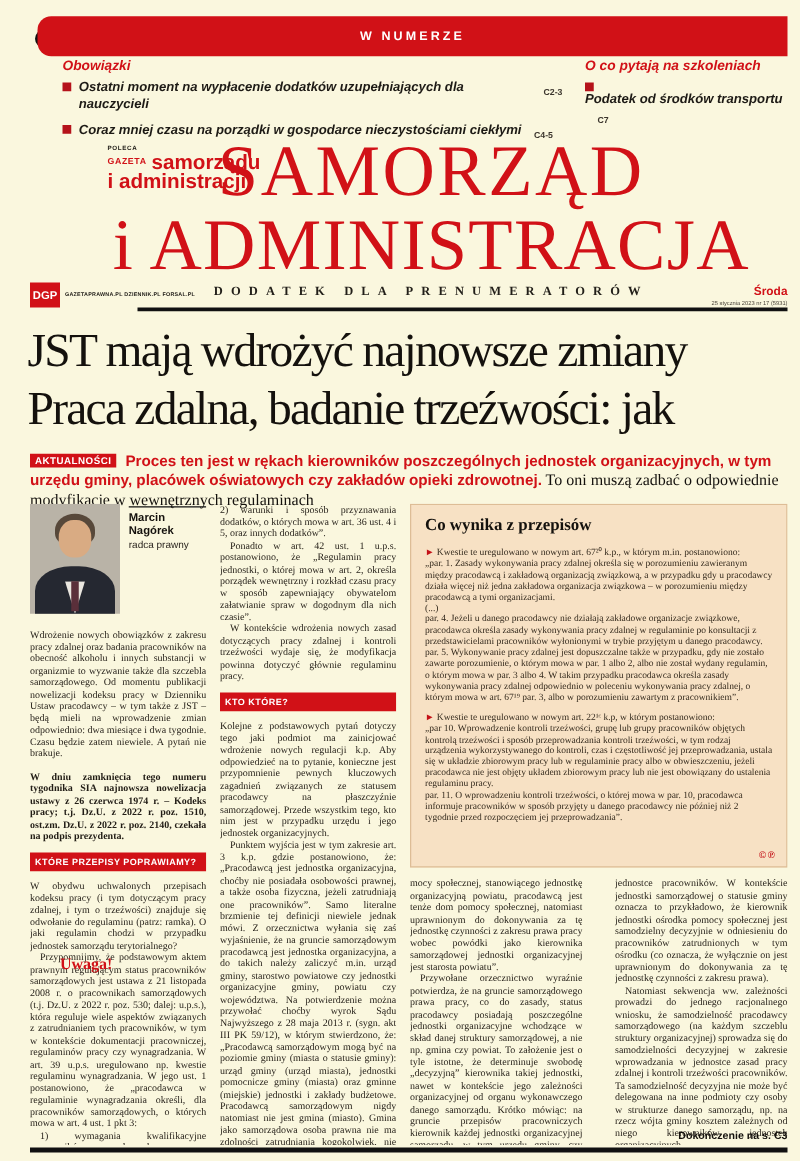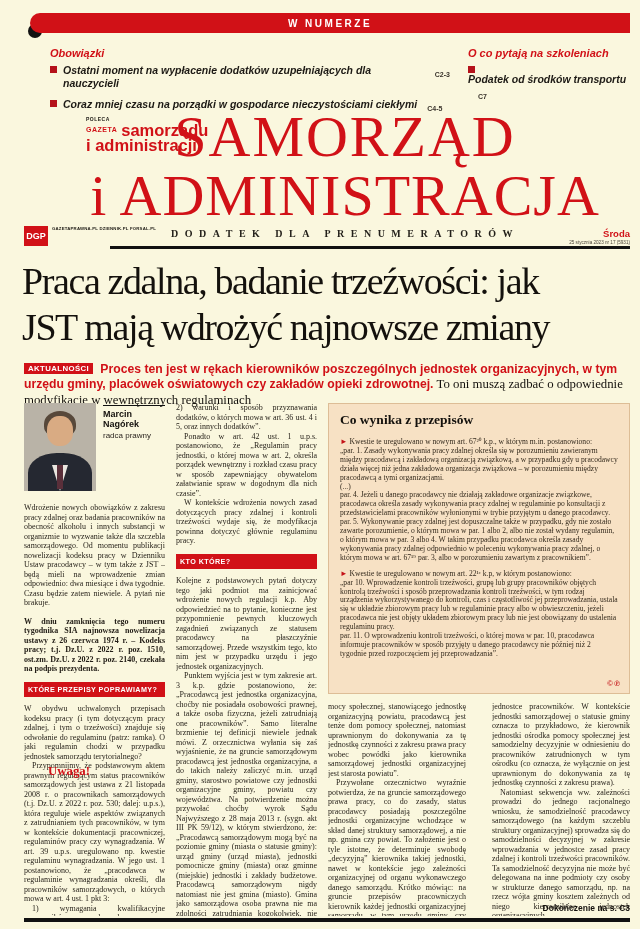--- a/index.html
+++ b/index.html
@@ -1,21 +1,21 @@
 <!DOCTYPE html>
 <html lang="pl"><head>
 <meta charset="utf-8">
 <style>
   html,body{margin:0;padding:0;}
   body{width:640px;height:929px;overflow:hidden;background:#faf7de;font-family:"Liberation Serif",serif;}
   .page{position:relative;width:640px;height:929px;background:#faf7de;}
 
   
   .bar-shadow{position:absolute;left:28px;top:24px;width:14px;height:14px;background:#111;border-radius:50%;}
-  .issue-bar{position:absolute;left:30px;top:13px;width:600px;height:20px;background:#d11117;
+  .issue-bar{position:absolute;left:30px;top:13px;width:600px;height:32px;background:#d11117;
     border-radius:11px 0 0 11px;display:flex;align-items:center;justify-content:center;}
   .issue-bar span{color:#fff;font-family:"Liberation Sans",sans-serif;font-weight:bold;
     font-size:10px;letter-spacing:2.5px;}
 
   
   .teaser-left{position:absolute;left:50px;top:47px;width:400px;}
   .teaser-right{position:absolute;left:468px;top:47px;width:162px;}
   .teaser-title{color:#d11117;font-family:"Liberation Sans",sans-serif;font-weight:bold;
     font-style:italic;font-size:11px;margin-bottom:5px;}
   .teaser-item{display:flex;align-items:flex-start;margin-bottom:8px;
@@ -28,21 +28,21 @@
   
   .poleca{position:absolute;left:86px;top:116px;font-family:"Liberation Sans",sans-serif;
     font-size:5px;font-weight:bold;color:#1d1a15;letter-spacing:.5px;}
   .gsa{position:absolute;left:86px;top:122px;color:#d11117;line-height:15px;}
   .gsa .gz{font-family:"Liberation Sans",sans-serif;font-size:7px;font-weight:bold;letter-spacing:.5px;vertical-align:4px;}
   .gsa .b1,.gsa .b2{font-family:"Liberation Sans",sans-serif;font-weight:bold;font-size:16.5px;}
   .mast{position:absolute;left:60px;top:108px;width:570px;text-align:center;color:#d11117;}
   .mast .t1{font-size:58px;line-height:58px;letter-spacing:2px;}
   .mast .t2{font-size:58px;line-height:60px;letter-spacing:1px;}
   .mast .sub{margin-top:2px;font-size:10px;font-weight:bold;letter-spacing:6.5px;color:#221f19;}
-  .logo-block{position:absolute;left:24px;top:226px;display:flex;align-items:flex-start;}
+  .logo-block{position:absolute;left:24px;top:226px;display:flex;align-items:center;}
   .logo-box{width:24px;height:20px;background:#d11117;color:#fff;font-family:"Liberation Sans",sans-serif;
     font-weight:bold;font-size:9px;display:flex;align-items:center;justify-content:center;}
   .logo-sites{margin-left:4px;font-family:"Liberation Sans",sans-serif;font-weight:bold;
     font-size:4.3px;line-height:5.6px;color:#1d1a15;letter-spacing:.2px;}
   .dayline{position:absolute;right:10px;top:228px;text-align:right;}
   .dayline .day{color:#d11117;font-family:"Liberation Sans",sans-serif;font-weight:bold;font-size:9.5px;}
   .dayline .date{font-family:"Liberation Sans",sans-serif;font-size:4.6px;color:#4a443a;margin-top:1px;}
   .head-rule{position:absolute;left:110px;top:246px;width:520px;height:3px;background:#111;}
 
   
@@ -149,22 +149,22 @@
   </div>
 
   <div class="dayline">
     <div class="day">Środa</div>
     <div class="date">25 stycznia 2023 nr 17 (5931)</div>
   </div>
 
   <div class="head-rule"></div>
 
   <div class="headline">
+    <div>JST mają wdrożyć najnowsze zmiany</div>
     <div>Praca zdalna, badanie trzeźwości: jak</div>
-    <div>JST mają wdrożyć najnowsze zmiany</div>
   </div>
 
   <div class="lead">
     <span class="kicker">AKTUALNOŚCI</span>
     <span class="lead-red">Proces ten jest w rękach kierowników poszczególnych jednostek organizacyjnych, w tym urzędu gminy, placówek oświatowych czy zakładów opieki zdrowotnej.</span>
     <span class="lead-black">To oni muszą zadbać o odpowiednie modyfikacje w wewnętrznych regulaminach</span>
   </div>
 
   <div class="main">
 

